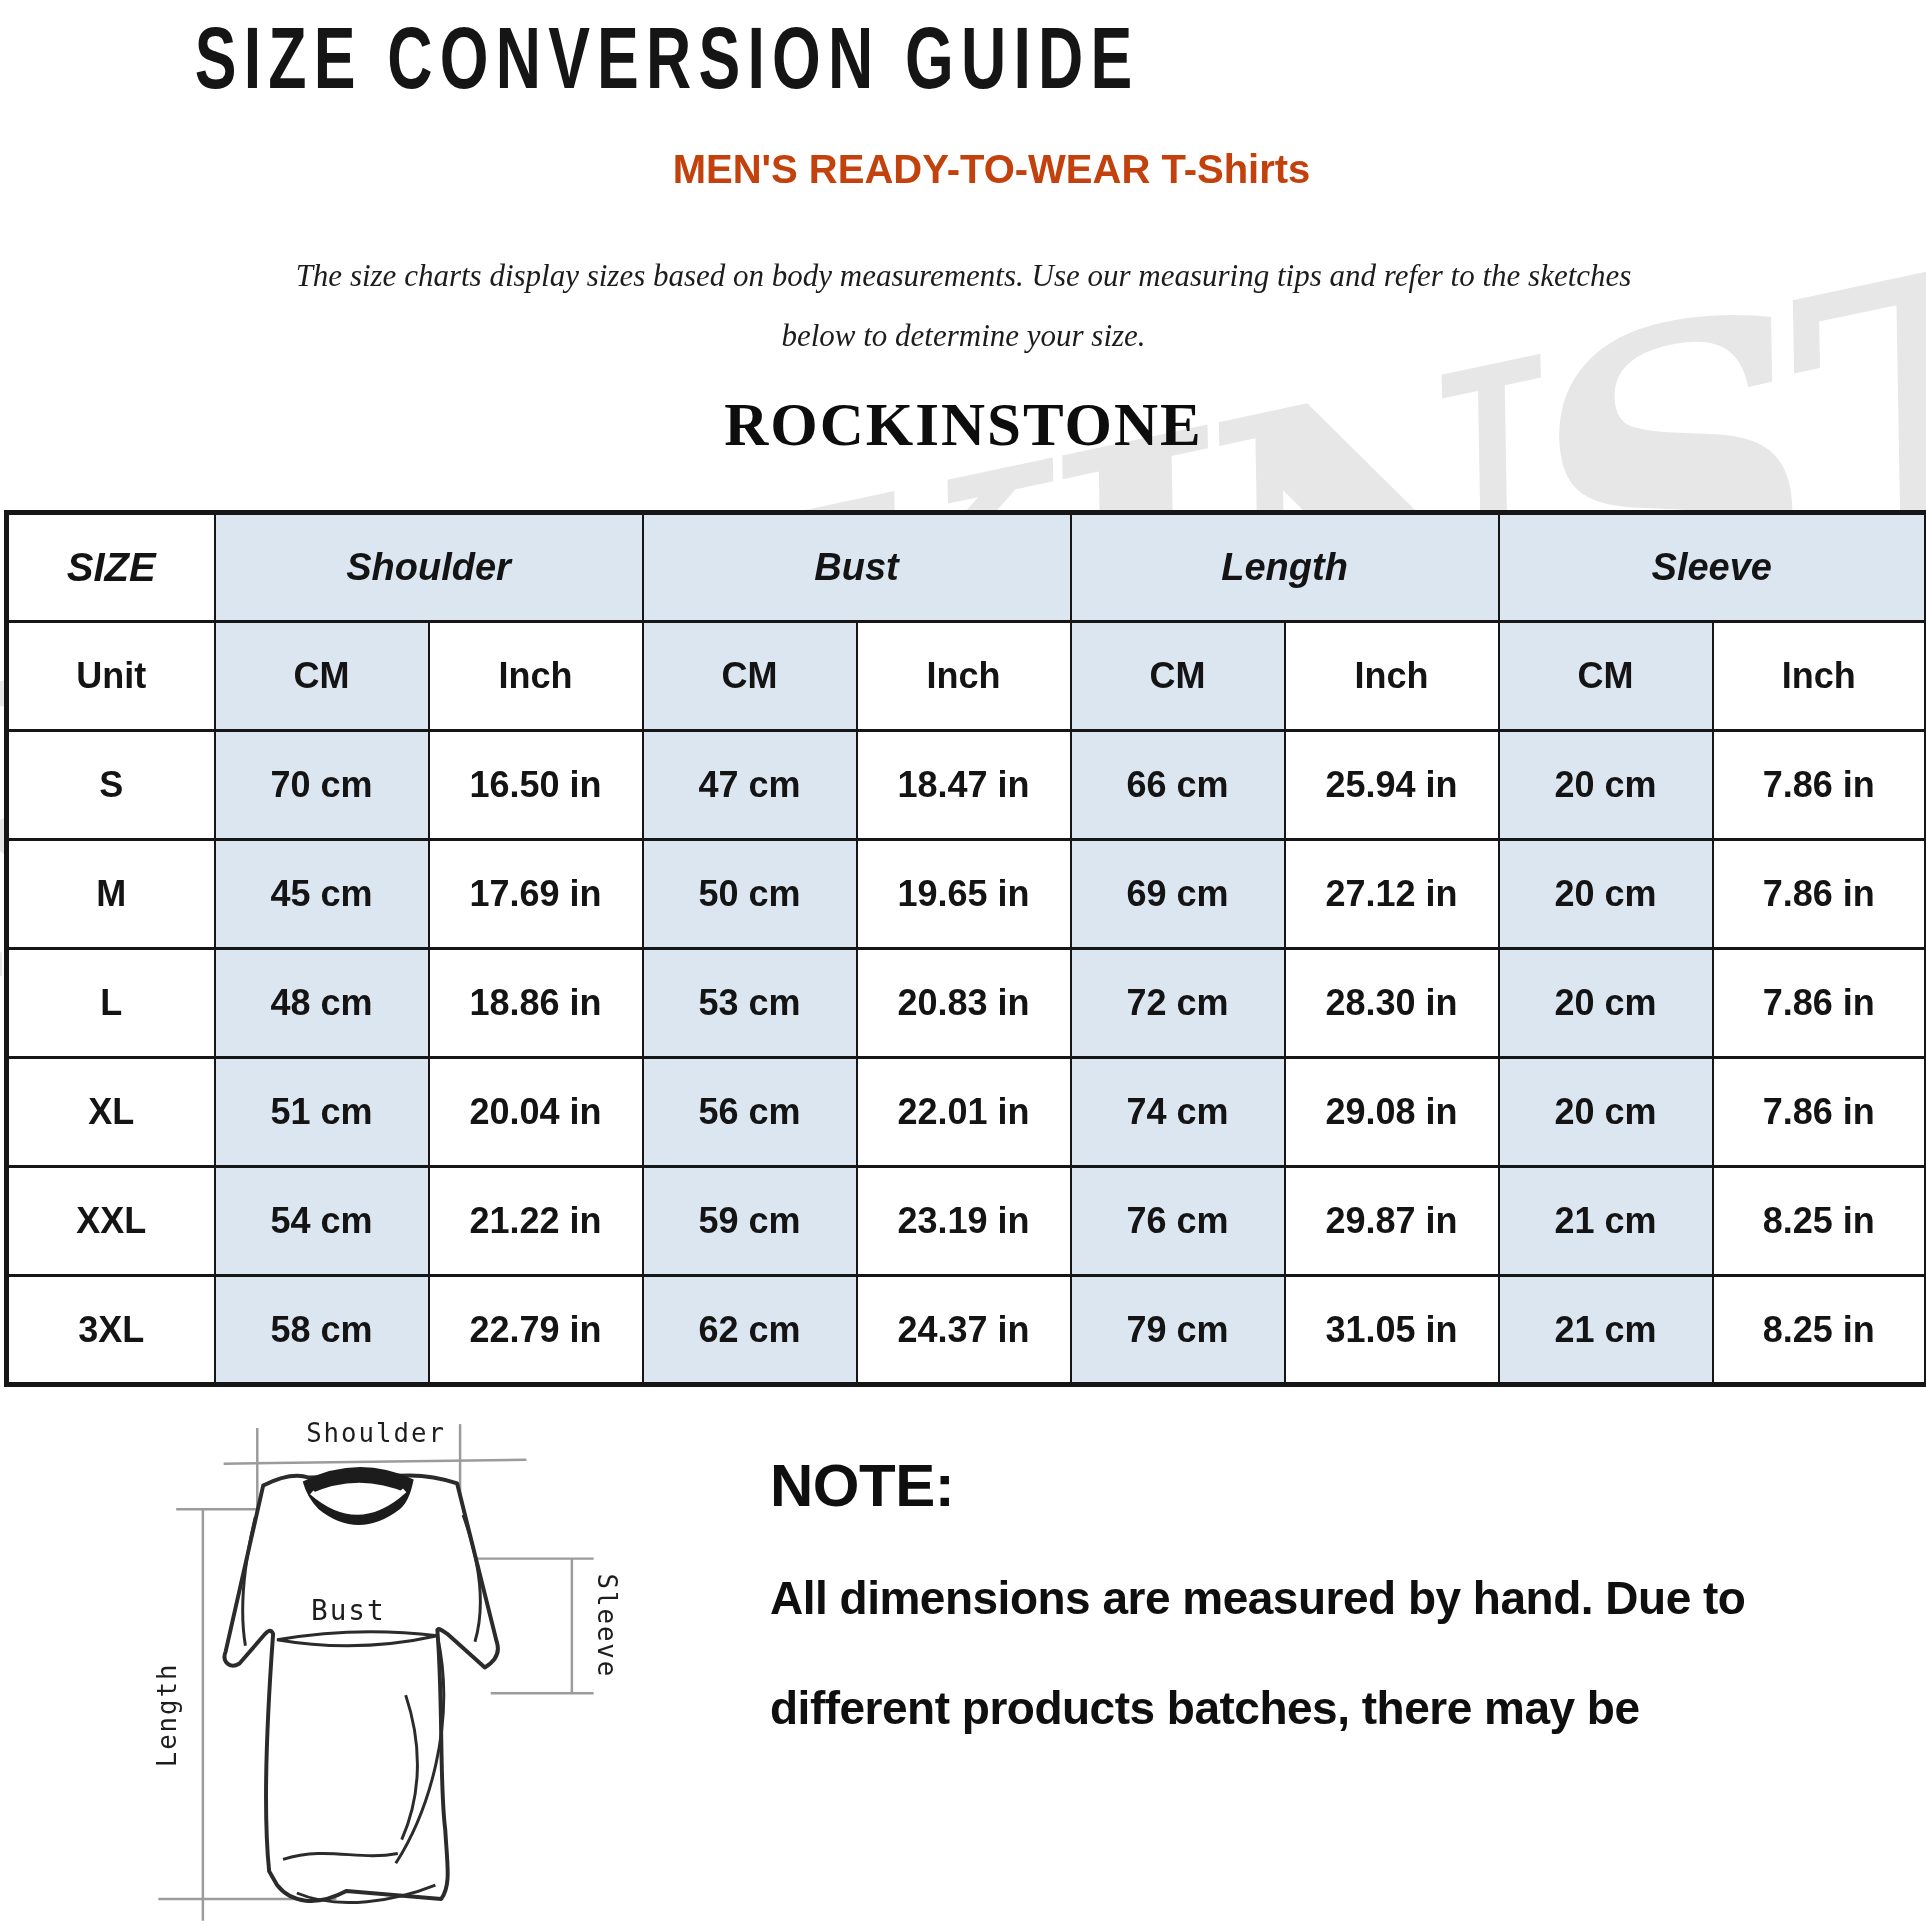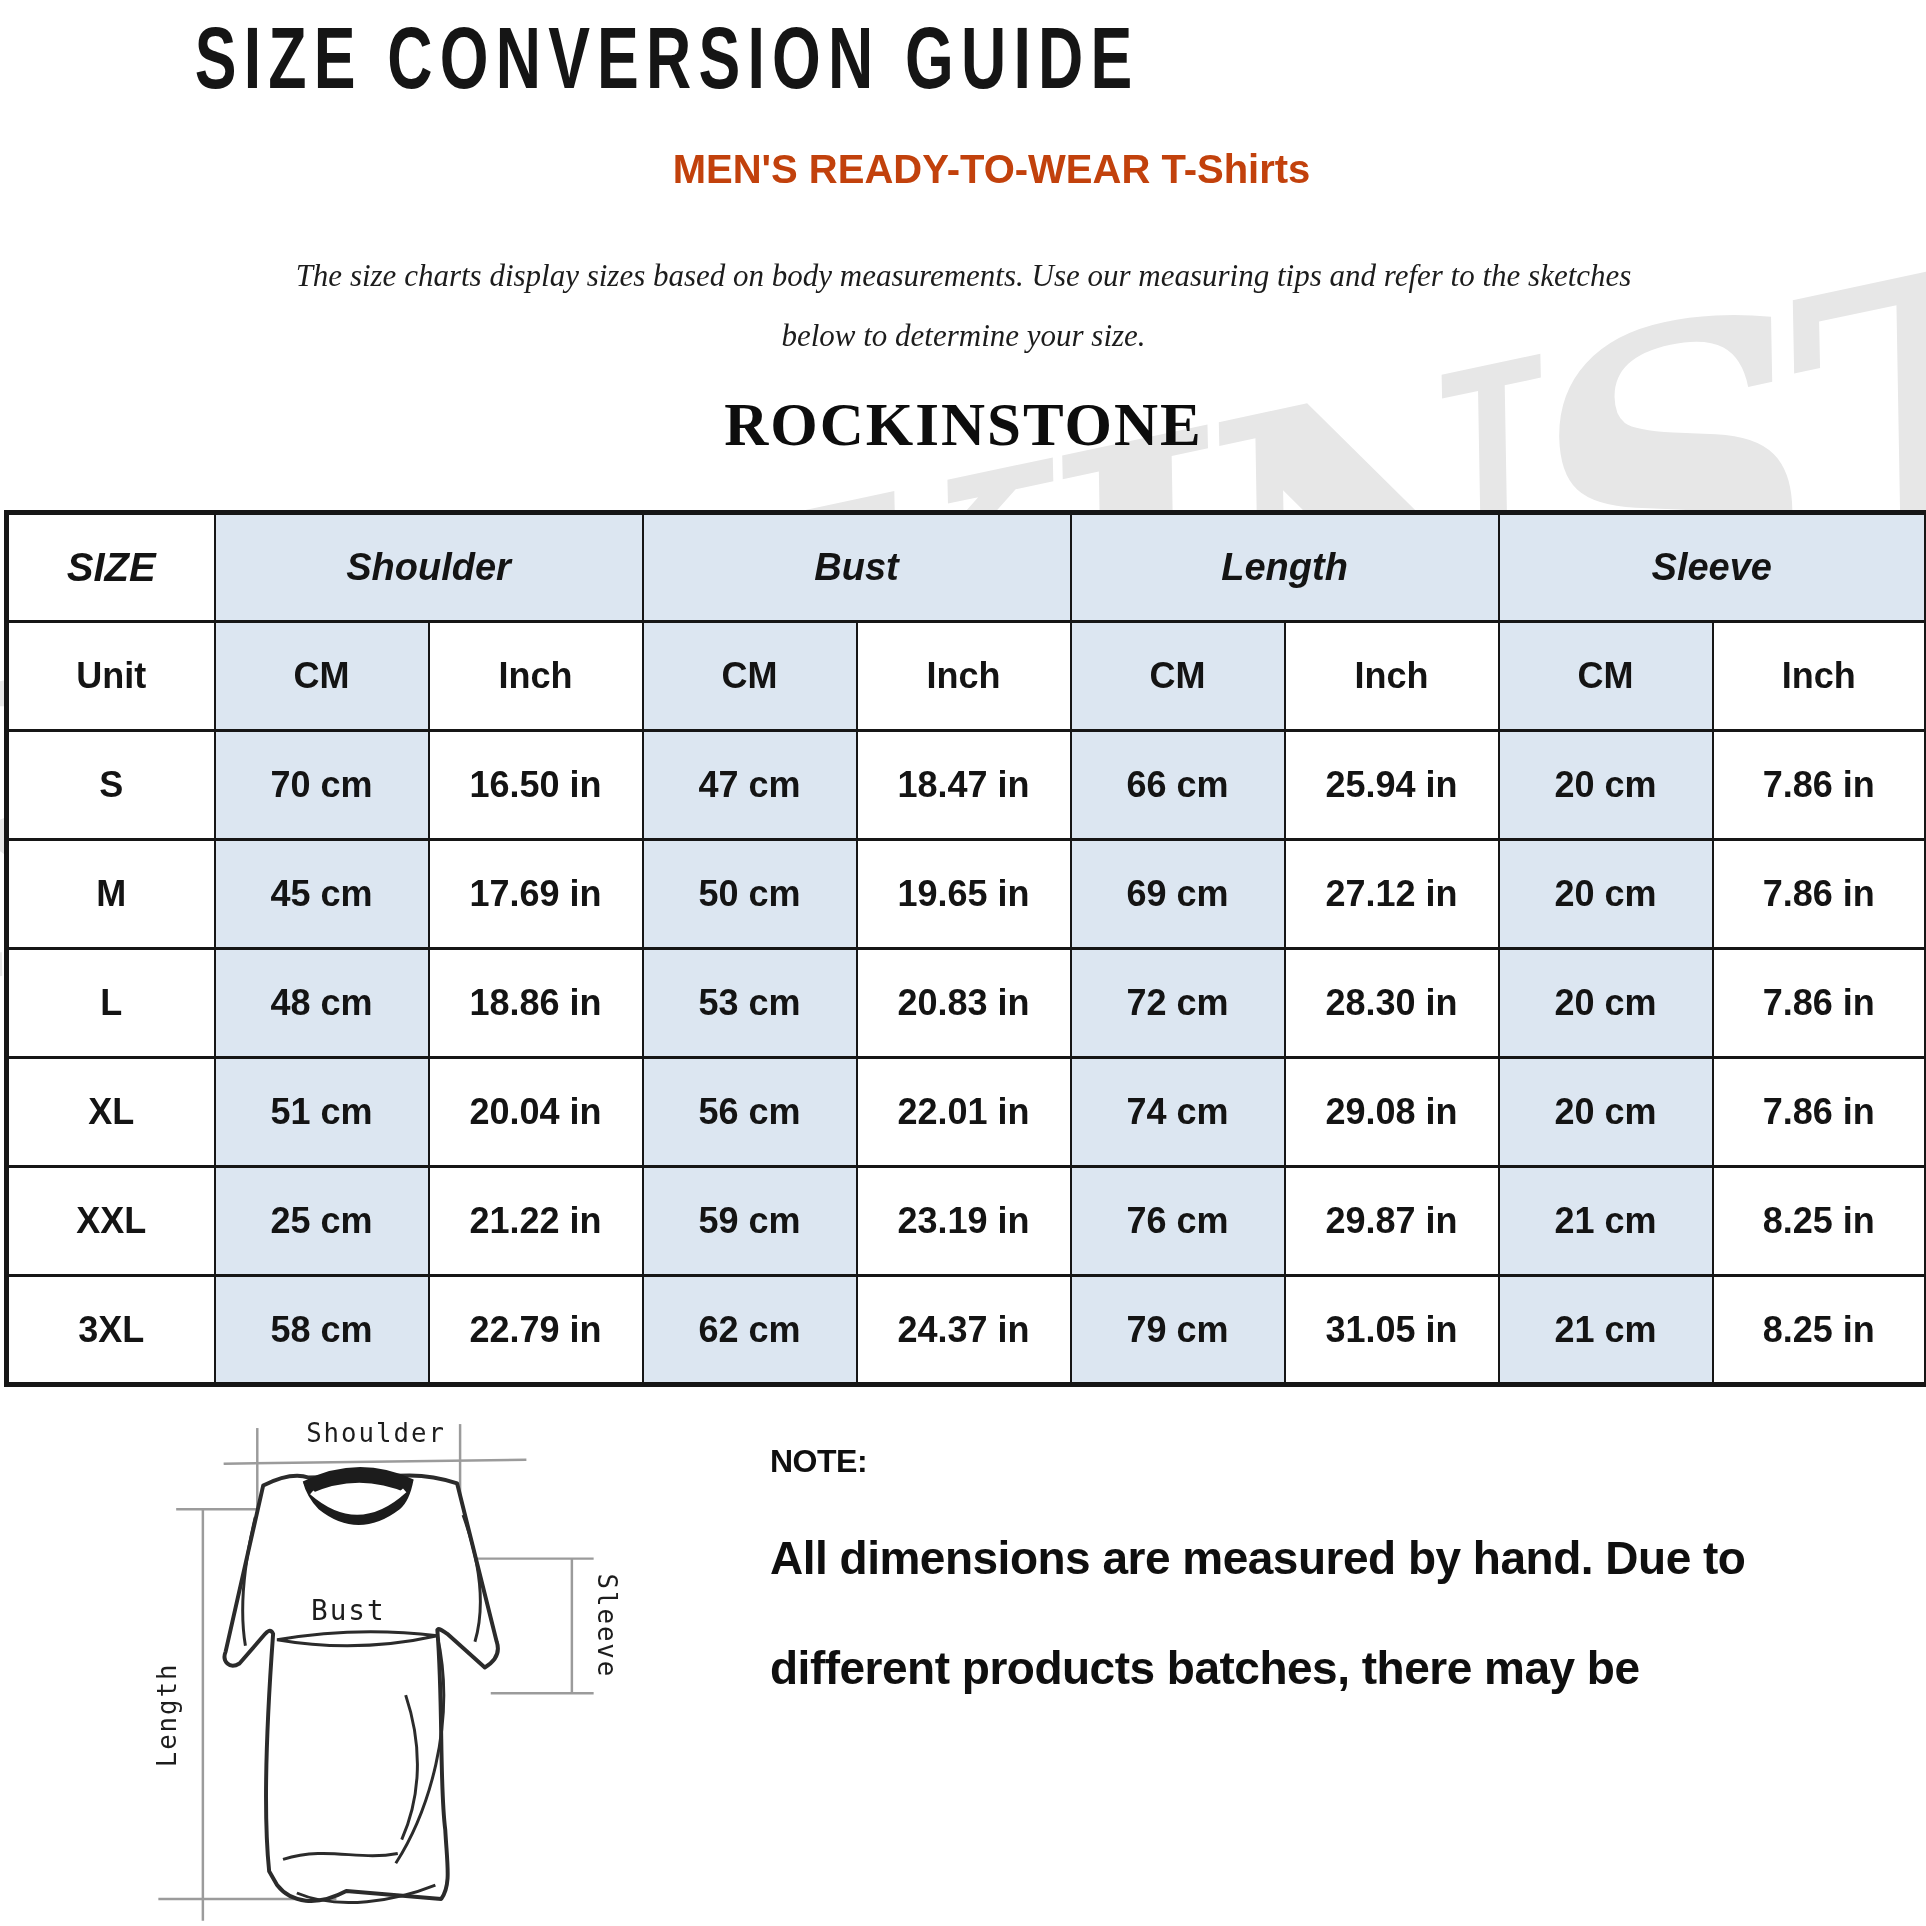--- a/index.html
+++ b/index.html
@@ -45,21 +45,21 @@
   .size thead tr.grp th{font-size:38px;font-style:italic;}
   .size .blue{background:#dce6f1;}
   
   .sketch{position:absolute;left:99px;top:1398px;width:554px;height:529px;z-index:2;}
   .sketch svg{display:block;width:100%;height:100%;}
   .sk-label{font-family:"DejaVu Sans Mono",monospace;font-size:26px;fill:#1d1d1d;letter-spacing:2px;}
   .sk-label-big{font-family:"DejaVu Sans Mono",monospace;font-size:28px;fill:#1d1d1d;letter-spacing:2px;}
   
   .note{position:absolute;left:770px;top:1443px;width:1079px;z-index:2;
     font-weight:700;letter-spacing:-0.5px;color:#0f0f0f;}
-  .note .h{font-size:32px;margin:0 0 51px 0;}
+  .note .h{font-size:60px;margin:8px 0 51px 0;}
   .note .l{font-size:46px;margin:0 0 56px 0;white-space:nowrap;}
 </style>
 </head>
 <body>
 
 <div class="watermark">ROCKINSTONE</div>
 
 <div class="title-wrap">
   <span class="t">SIZE CONVERSION GUIDE</span>
 </div>
@@ -148,21 +148,21 @@
       <td>20.04 in</td>
       <td class="blue">56 cm</td>
       <td>22.01 in</td>
       <td class="blue">74 cm</td>
       <td>29.08 in</td>
       <td class="blue">20 cm</td>
       <td>7.86 in</td>
     </tr>
     <tr>
       <td>XXL</td>
-      <td class="blue">25 cm</td>
+      <td class="blue">54 cm</td>
       <td>21.22 in</td>
       <td class="blue">59 cm</td>
       <td>23.19 in</td>
       <td class="blue">76 cm</td>
       <td>29.87 in</td>
       <td class="blue">21 cm</td>
       <td>8.25 in</td>
     </tr>
     <tr>
       <td>3XL</td>

